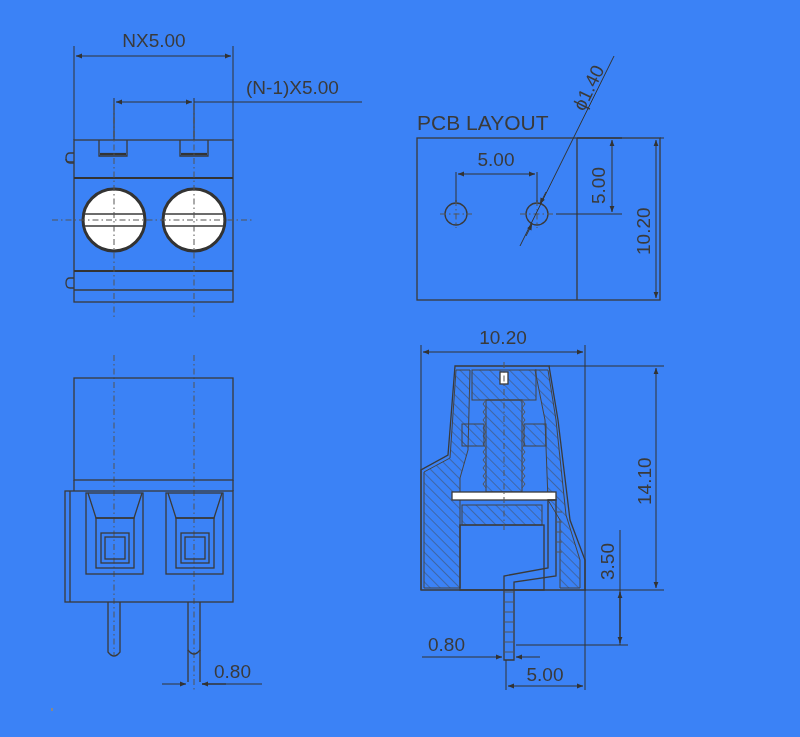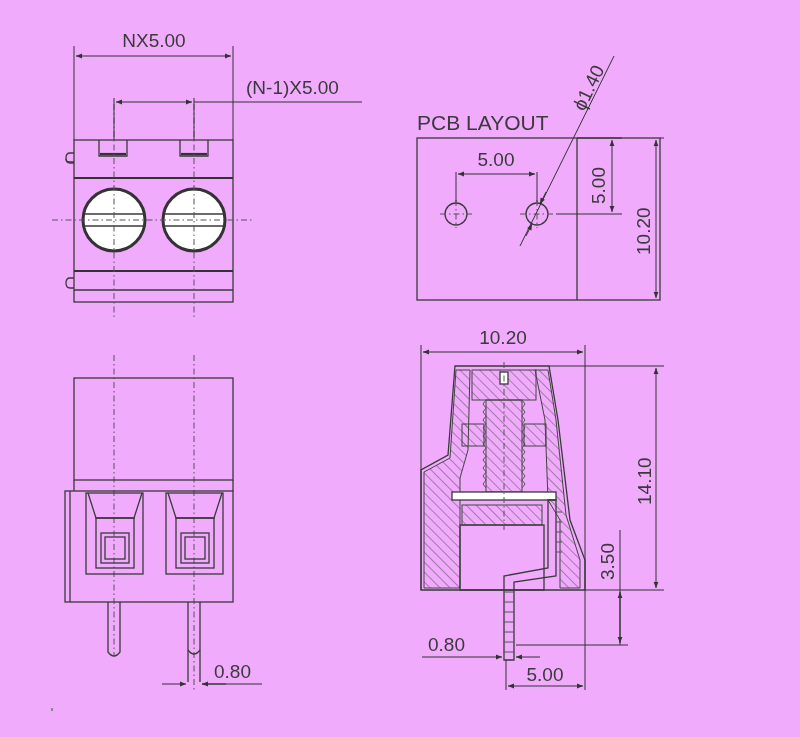--- a/index.html
+++ b/index.html
@@ -1,16 +1,16 @@
 <!DOCTYPE html>
 <html><head>
 <meta charset="utf-8">
 <style>
   html,body{margin:0;padding:0;background:#ffffff;}
-  #canvas{position:relative;width:800px;height:737px;overflow:hidden;background:#f0abfc;}
+  #canvas{position:relative;width:800px;height:737px;overflow:hidden;background:#3b82f6;}
   svg{position:absolute;left:0;top:0;}
   .ln{stroke:#3a3a3a;stroke-width:1.3;fill:none;}
   .thk{stroke:#333;stroke-width:2.2;fill:none;}
   .thin{stroke:#555;stroke-width:1;fill:none;}
   .cl{stroke:#555;stroke-width:1;stroke-dasharray:6 3 1.5 3;fill:none;}
   .dim{stroke:#333;stroke-width:1;fill:none;}
   .hatch{stroke:#444;stroke-width:0.9;}
   .fillw{fill:#fff;}
   text{font-family:"Liberation Sans",sans-serif;fill:#3a3a3a;}
   .lbl{font-size:19px;}

